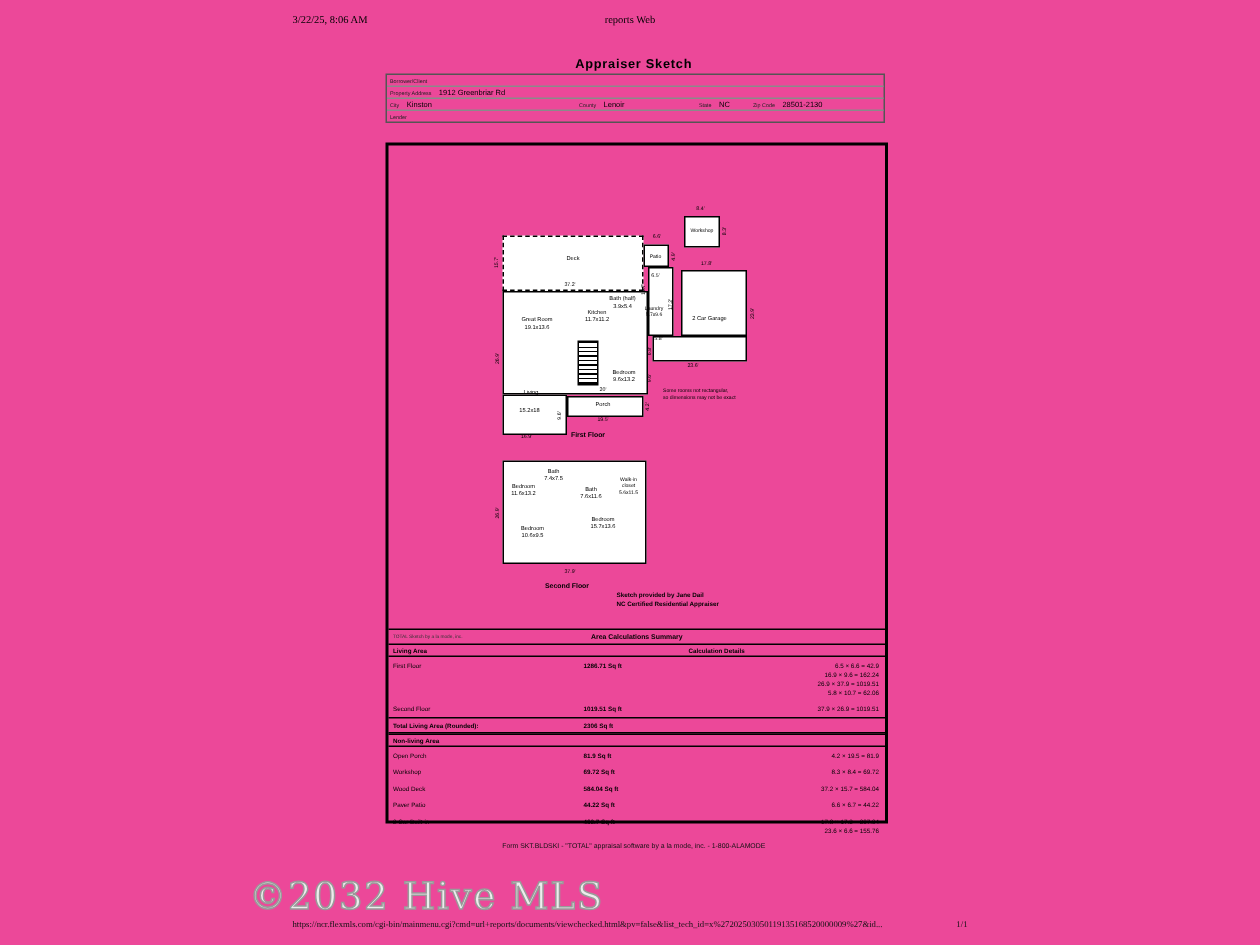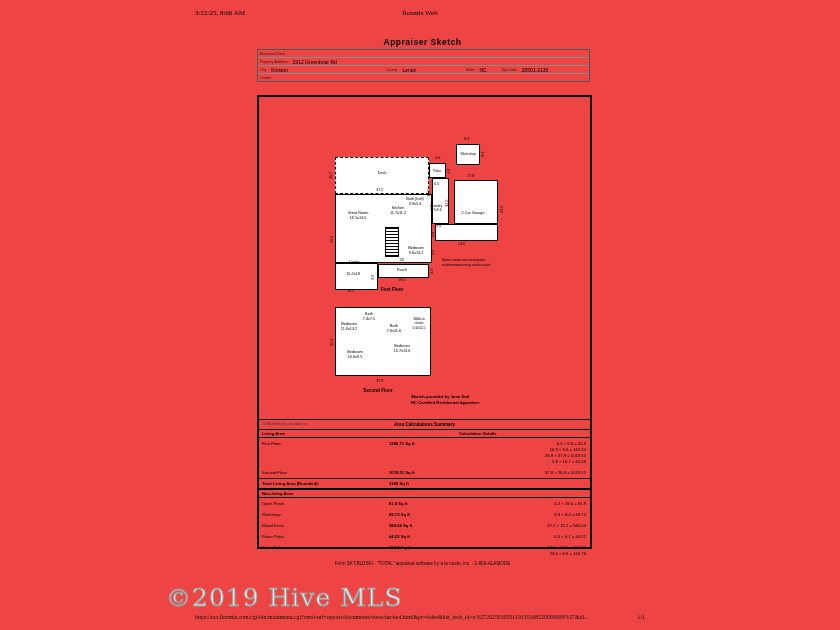--- a/index.html
+++ b/index.html
@@ -1,16 +1,16 @@
 <!DOCTYPE html>
 <html><head>
 <meta charset="utf-8">
 <style>
   html,body{margin:0;padding:0;background:#fff;}
-  .page{position:relative;width:840px;height:630px;background:#ef4444;overflow:hidden;
+  .page{position:relative;width:840px;height:630px;background:#ec4899;overflow:hidden;
         font-family:"Liberation Sans",sans-serif;color:#000;}
   
   .print-header{position:absolute;left:195px;right:195px;top:9px;height:10px;
         font-family:"Liberation Serif",serif;font-size:7px;}
   .ph-date{position:absolute;left:0;top:0;}
   .ph-app{position:absolute;left:0;right:0;top:0;text-align:center;}
   .url-line{position:absolute;left:195px;top:614px;width:450px;height:10px;
         font-family:"Liberation Serif",serif;font-size:5.8px;color:#111;}
   .url-text{position:absolute;left:0;top:0;white-space:nowrap;}
   .page-num{position:absolute;right:0;top:0;}
@@ -66,21 +66,21 @@
   .footer-line{position:absolute;left:257px;top:561px;width:331px;text-align:center;
         font-size:4.6px;color:#111;}
 </style>
 </head>
 <body>
 
 <div class="page">
 
   <div class="print-header">
     <span class="ph-date">3/22/25, 8:06 AM</span>
-    <span class="ph-app">flexmls Web</span>
+    <span class="ph-app">reports Web</span>
   </div>
 
   <div class="doc-title">Appraiser Sketch</div>
 
   <div class="form-table">
     <div class="form-row">
       <span class="f-label">Borrower/Client</span>
       <span class="f-value"></span>
     </div>
     <div class="form-row">
@@ -242,20 +242,20 @@
             <span class="val">463.7 Sq ft</span>
             <span class="det">17.8 × 17.3 = 307.94
 23.6 × 6.6 = 155.76</span>
           </div>
         </div>
     </div>
   </div>
 
   <div class="footer-line">Form SKT.BLDSKI - "TOTAL" appraisal software by a la mode, inc. - 1-800-ALAMODE</div>
 
-  <div class="watermark">©2019 Hive MLS</div>
+  <div class="watermark">©2032 Hive MLS</div>
 
   <div class="url-line">
     <span class="url-text">https://ncr.flexmls.com/cgi-bin/mainmenu.cgi?cmd=url+reports/documents/viewchecked.html&amp;pv=false&amp;list_tech_id=x%27202503050119135168520000009%27&amp;id...</span>
     <span class="page-num">1/1</span>
   </div>
 
 </div>
 
 </body></html>

